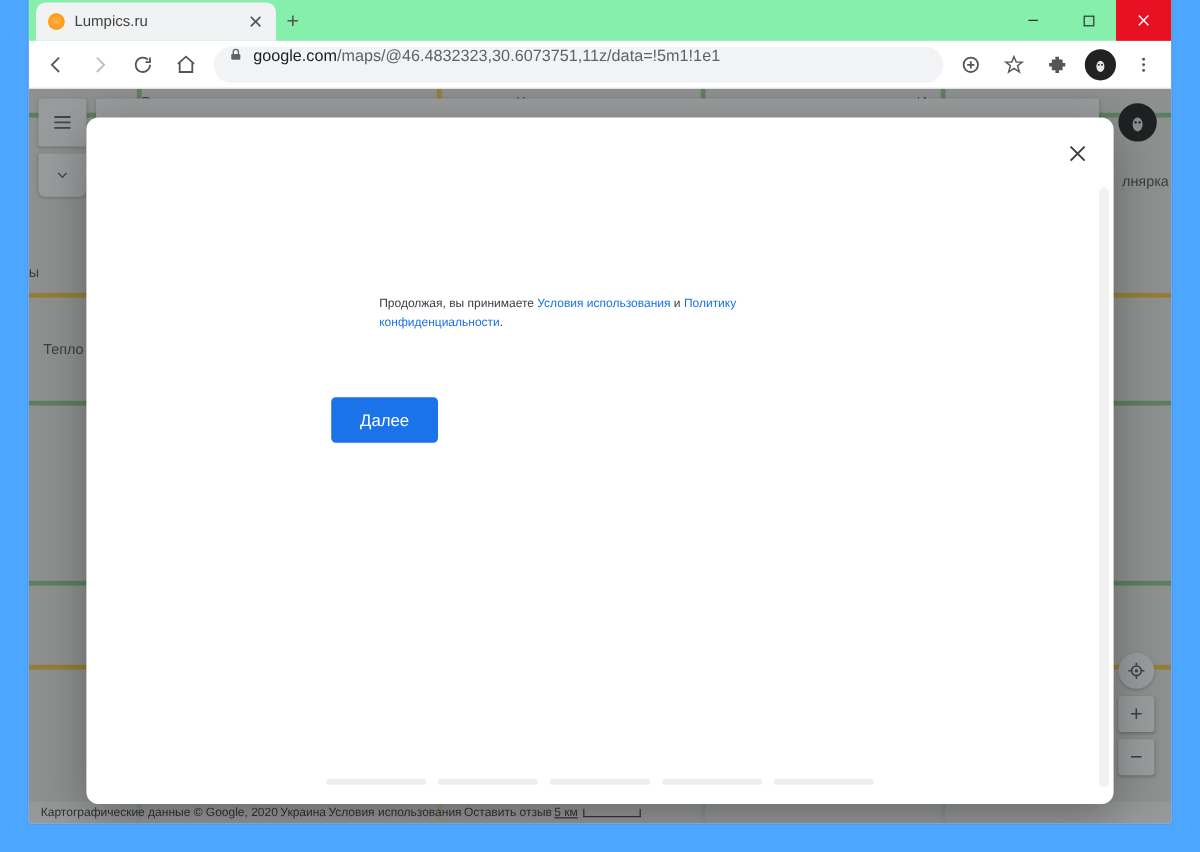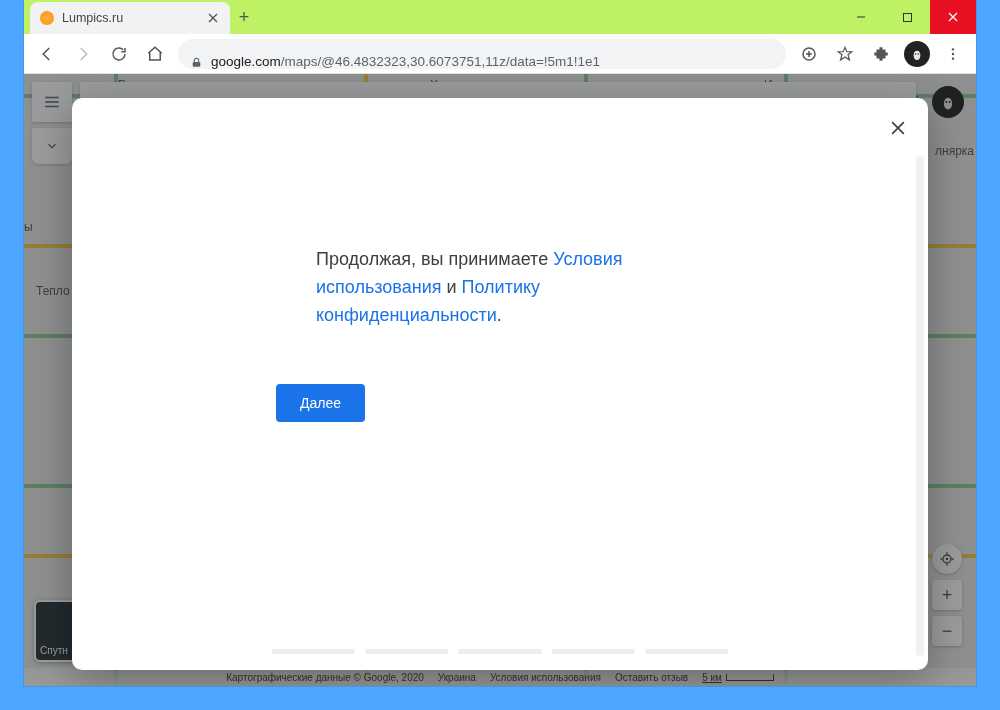--- a/index.html
+++ b/index.html
@@ -2,21 +2,21 @@
 <html><head>
 <meta charset="utf-8">
 <style>
   * { box-sizing: border-box; margin: 0; padding: 0; font-family: Arial, "Segoe UI", sans-serif; }
   html, body { width: 1000px; height: 710px; overflow: hidden; }
   .desktop { width: 1000px; height: 710px; background: #4da6ff; position: relative; }
 
   
   .window { position: absolute; left: 24px; top: 0; right: 24px; bottom: 24px; background: #fff;
             box-shadow: 0 0 0 1px rgba(0,0,0,.1); display: flex; flex-direction: column; }
-  .titlebar { height: 34px; background: #bef264; display: flex; align-items: stretch; }
+  .titlebar { height: 34px; background: #86efac; display: flex; align-items: stretch; }
   .tabs { flex: 1; display: flex; align-items: flex-end; padding-left: 6px; gap: 0; }
   .tab { display: flex; align-items: center; height: 32px; padding: 0 10px; gap: 8px;
          font-size: 12.5px; color: #444; border-radius: 8px 8px 0 0; min-width: 200px; max-width: 230px;
          position: relative; }
   .tab.active { background: #fff; }
   .tab.inactive { background: #f1f2f3; }
   .tab .fav { width: 14px; height: 14px; border-radius: 50%; display: inline-block; }
   .fav.orange { background: radial-gradient(circle at 50% 50%, #ffb347, #ff8c00); }
   .fav.pin { position: relative; }
   .fav.pin svg { width: 14px; height: 14px; display:block; }
@@ -28,21 +28,21 @@
   .winbtn { width:46px; height:34px; display:flex; align-items:center; justify-content:center;
             color:#333; cursor:pointer; }
   .winbtn.close { background:#e81123; color:#fff; }
 
   .toolbar { height: 40px; display:flex; align-items:center; padding: 0 10px; gap:10px;
              border-bottom:1px solid #e3e3e3; }
   .tbtn { width:26px; height:26px; display:flex; align-items:center; justify-content:center;
           color:#555; cursor:pointer; border-radius:50%; }
   .tbtn.disabled { color:#bcbcbc; }
   .omnibox { flex:1; height:30px; background:#f1f3f4; border-radius:15px; display:flex;
-             align-items:flex-end; padding:0 12px; gap:8px; font-size:13.5px; color:#202124; }
+             align-items:flex-start; padding:0 12px; gap:8px; font-size:13.5px; color:#202124; }
   .omnibox .lock { color:#5f6368; }
   .omnibox .url-host { color:#202124; }
   .omnibox .url-path { color:#5f6368; }
   .avatar { width:26px; height:26px; border-radius:50%; background:#222;
             display:flex; align-items:center; justify-content:center; }
   .avatar svg { width:16px; height:16px; }
 
   .viewport { flex:1; position:relative; overflow:hidden; }
 
   
@@ -74,21 +74,21 @@
           box-shadow:0 1px 3px rgba(0,0,0,.25); display:flex; align-items:center;
           justify-content:center; color:#555; font-size:18px; cursor:pointer; }
   .ctrl.locate { border-radius:50%; }
   .layer-thumb { position:absolute; left:10px; bottom:24px; width:62px; height:62px;
                  background:#263238; border:2px solid #fff; border-radius:6px;
                  box-shadow:0 1px 4px rgba(0,0,0,.3); display:flex; align-items:flex-end;
                  padding:4px; cursor:pointer; }
   .layer-thumb span { font-size:10px; color:#fff; }
 
   .footer { position:absolute; left:0; right:0; bottom:0; height:18px;
-            display:flex; align-items:center; justify-content:center; gap:14px;
+            display:flex; align-items:center; justify-content:flex-start; gap:2px;
             padding:0 10px; font-size:10px; color:#444;
             background:linear-gradient(to top, rgba(255,255,255,.9), rgba(255,255,255,.6)); }
   .footer span { white-space:nowrap; }
   .scale { display:flex; align-items:center; gap:4px;text-decoration:underline; }
   .scale-bar { width:48px; height:7px; border:1px solid #444; border-top:none; }
 
   
   .scrim { position:absolute; inset:0; background:rgba(32,33,36,.45); }
   .dialog { position:absolute; left:48px; right:48px; top:24px; bottom:16px;
             background:#fff; border-radius:10px; box-shadow:0 10px 40px rgba(0,0,0,.3);
@@ -100,21 +100,21 @@
                    background:#f1f1f1; border-radius:4px; }
   .dialog-body { flex:1; padding: 100px 180px 20px 200px; overflow:hidden; position:relative; }
   .q { font-size:25px; color:#202124; font-weight:400; letter-spacing:.1px;
        font-family:"Segoe UI", Arial, sans-serif; margin-bottom:46px; }
   .field { display:flex; align-items:flex-start; gap:18px; margin-left:4px; }
   .store-icon { width:22px; height:22px; color:#5f6368; flex-shrink:0; margin-top:12px; }
   .field-inner { flex:1; max-width:360px; }
   .field-label { font-size:12px; color:#5f6368; margin-bottom:4px; }
   .field-input { width:100%; border:none; border-bottom:1px solid #c7c7c7; height:24px;
                  font-size:14px; outline:none; background:transparent; }
-  .terms { margin: 48px 0 0 44px; max-width:330px; font-size:18px; color:#3c4043;
+  .terms { margin: 48px 0 0 44px; max-width:330px; font-size:10px; color:#3c4043;
            line-height:1.55; }
   .terms a { color:#1a73e8; text-decoration:none; cursor:pointer; }
   .next-btn { margin: 54px 0 0 4px; background:#1a73e8; color:#fff; border:none;
               border-radius:4px; height:38px; padding:0 24px; font-size:14px;
               font-weight:500; cursor:pointer; }
   .progress { position:absolute; left:200px; right:200px; bottom:16px; display:flex; gap:10px; }
   .progress div { flex:1; height:5px; background:#eceef0; border-radius:2px; }
 
   svg { display:block; }
 </style>
@@ -269,23 +269,20 @@
           <svg width="16" height="16" viewBox="0 0 24 24">
               <circle cx="12" cy="12" r="6" fill="none" stroke="currentColor" stroke-width="2"></circle>
               <circle cx="12" cy="12" r="2" fill="currentColor"></circle>
               <path d="M12 2v3M12 19v3M2 12h3M19 12h3" stroke="currentColor" stroke-width="2"></path>
             </svg>
         </div>
         <div class="ctrl">+</div>
         <div class="ctrl">−</div>
       </div>
 
-      <div class="layer-thumb">
-        <span>Спутн</span>
-      </div>
 
       <div class="footer">
         <span>Картографические данные © Google, 2020</span>
         <span>Украина</span>
         <span>Условия использования</span>
         <span>Оставить отзыв</span>
         <span class="scale">
           <span>5 км</span>
           <span class="scale-bar"></span>
         </span>

